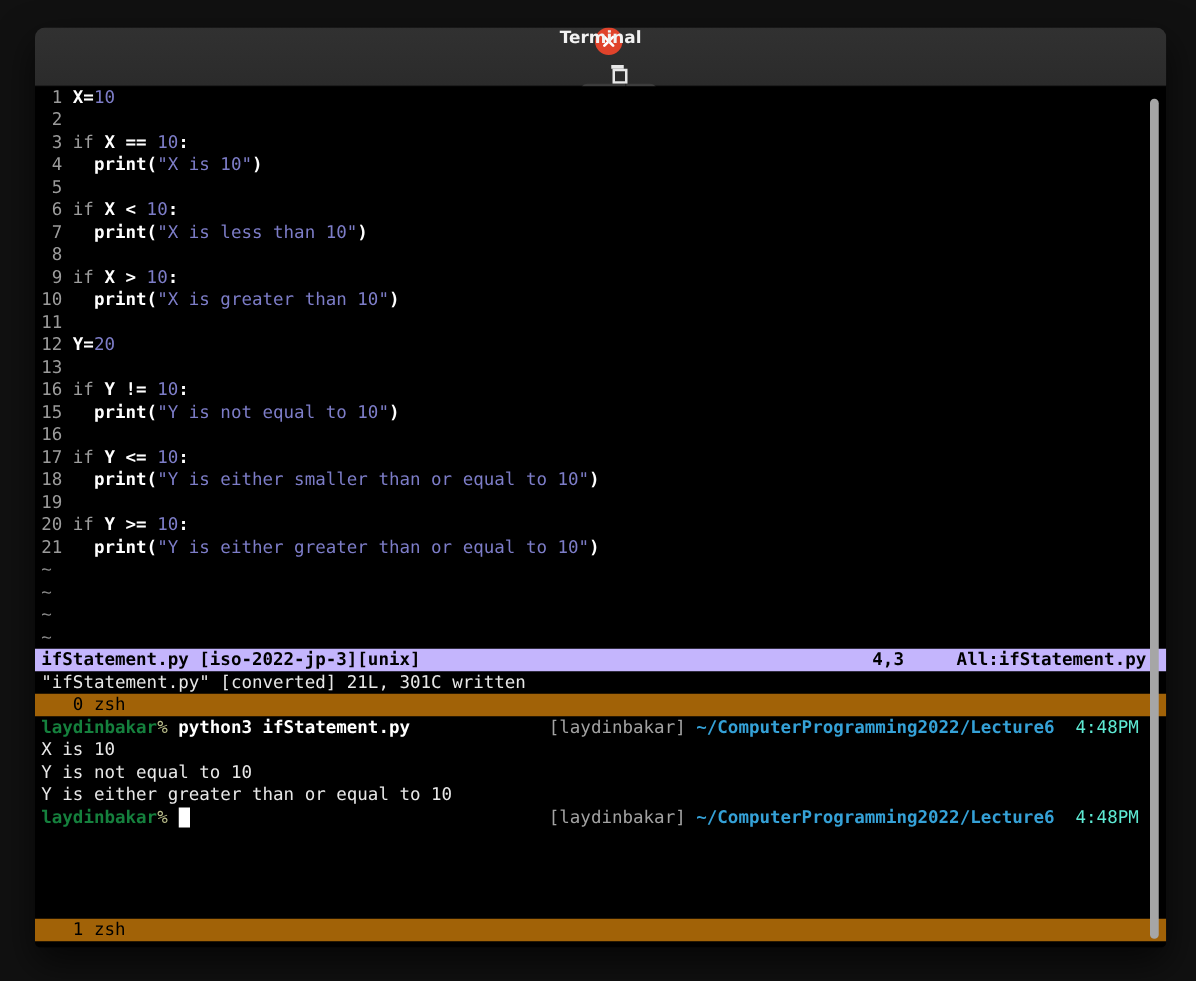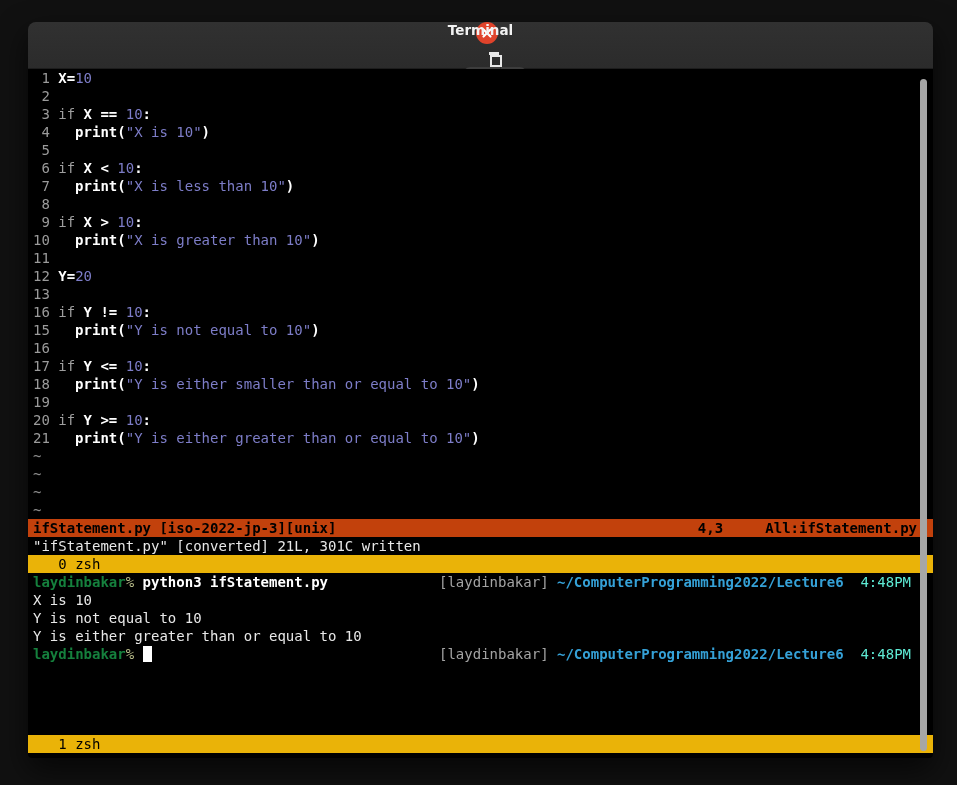--- a/index.html
+++ b/index.html
@@ -43,26 +43,26 @@
     display:flex;flex-direction:column;padding-bottom:6px;box-sizing:border-box;
     color:#e8e8e8;
   }
   .trow{height:18px;white-space:pre;padding-left:5px;flex:0 0 auto;overflow:hidden;}
   .lnum{display:inline-block;width:2ch;text-align:right;margin-right:1ch;color:#9b9b9b;}
   .tk-d{color:#ffffff;font-weight:bold;}
   .tk-k{color:#9e9e9e;}
   .tk-l{color:#7d7dc8;}
   .tilde{color:#8a8a8a;}
   .vstatus{
-    background:#c2410c;color:#000;font-weight:bold;display:flex;
+    background:#c4b5fd;color:#000;font-weight:bold;display:flex;
     height:18px;padding:0 16px 0 5px;white-space:pre;flex:0 0 auto;
   }
   .vs-spacer{flex:1;}
   .vs-gap{display:inline-block;width:5ch;}
-  .zbar{background:#eab308;color:#000;height:18px;padding-left:calc(5px + 3ch);white-space:pre;flex:0 0 auto;}
+  .zbar{background:#a16207;color:#000;height:18px;padding-left:calc(5px + 3ch);white-space:pre;flex:0 0 auto;}
   .shellrow{display:flex;white-space:pre;padding-right:22px;}
   .p-user{color:#15803d;font-weight:bold;}
   .p-pct{color:#b9bd8a;}
   .p-cmd{color:#ffffff;font-weight:bold;margin-left:1ch;}
   .r-side{margin-left:auto;display:flex;white-space:pre;}
   .r-user{color:#a3a3a3;}
   .r-path{color:#35a1d7;font-weight:bold;margin-left:1ch;}
   .r-time{color:#5eead4;margin-left:2ch;}
   .cursor{display:inline-block;width:9px;height:16px;background:#ffffff;margin-left:1ch;margin-top:1px;}
   .spacer{flex:1;}

